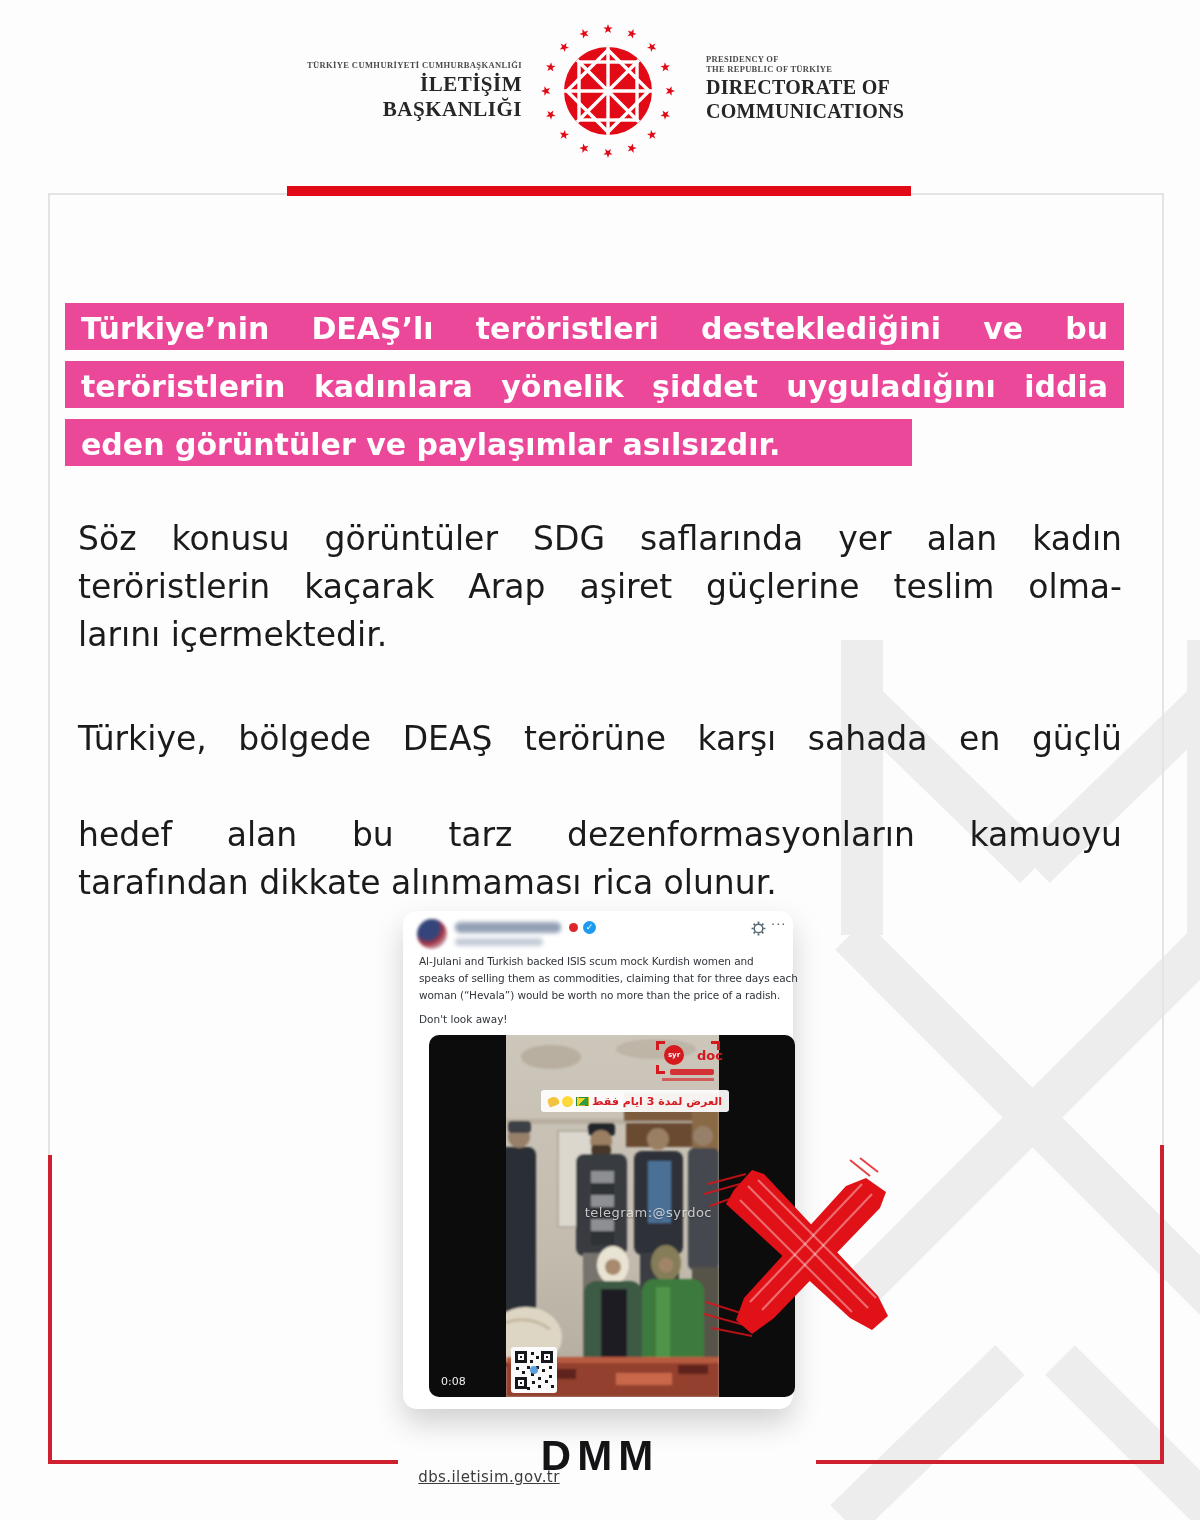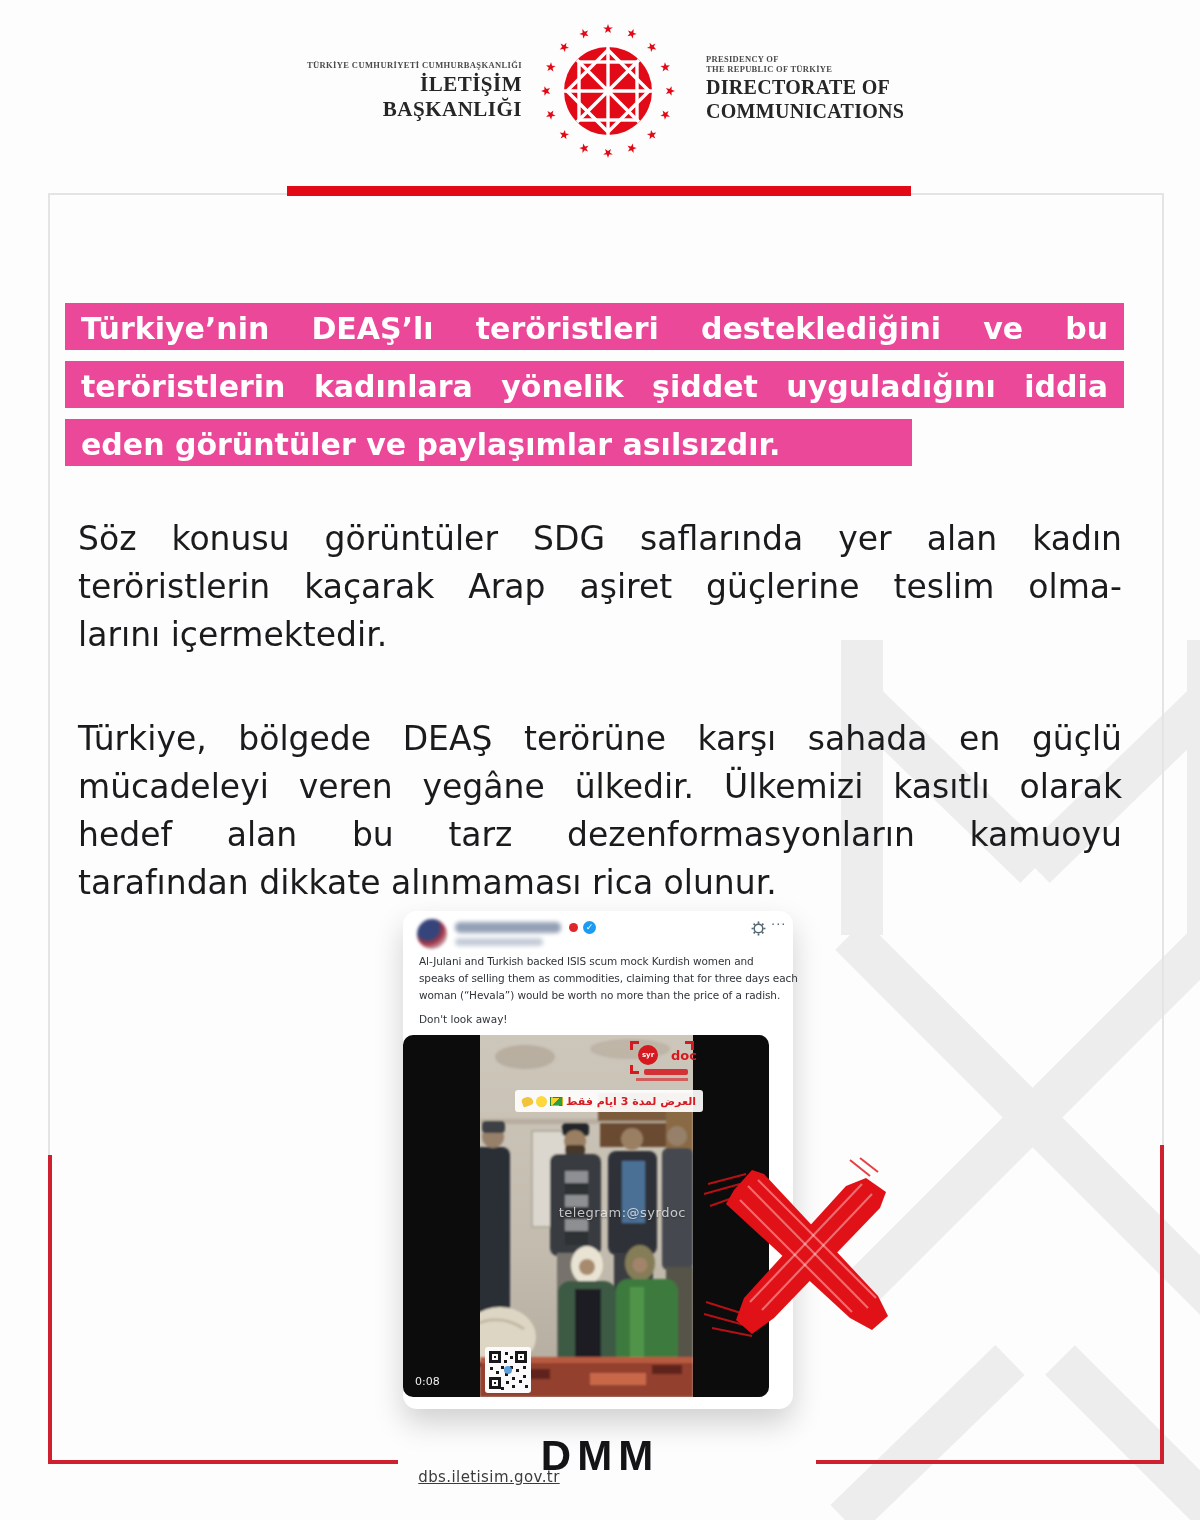--- a/index.html
+++ b/index.html
@@ -73,21 +73,21 @@
   }
   .handle-bar { position:absolute; left:52px; top:27px; width:88px; height:8px; border-radius:4px; background:#c5ccd8; filter:blur(2px); }
   .gear { position:absolute; left:348px; top:10px; }
   .more-dots { position:absolute; left:368px; top:6px; color:#536471; font-size:13px; letter-spacing:1px; }
   .post-text { position:absolute; left:16px; top:42px; color:#30343a; }
   .post-text .tl { font-size:10.5px; letter-spacing:-.1px; line-height:17px; white-space:nowrap; }
   .post-cta { position:absolute; left:16px; top:102px; font-size:10.5px; color:#30343a; white-space:nowrap; }
 
   
   .video {
-    position:absolute; left:0; top:124px; width:366px; height:362px;
+    position:absolute; left:26px; top:124px; width:366px; height:362px;
     background:#0c0c0d; border-radius:10px; overflow:hidden;
   }
   .strip { position:absolute; left:77px; top:0; width:213px; height:362px; overflow:hidden; }
 
   .syrdoc { position:absolute; left:227px; top:6px; width:64px; height:48px; }
   .syrdoc .br { position:absolute; width:9px; height:9px; }
   .syrdoc .tl  { left:0;  top:0;    border-left:3px solid #d6181f; border-top:3px solid #d6181f; }
   .syrdoc .tr  { right:0; top:0;    border-right:3px solid #d6181f; border-top:3px solid #d6181f; }
   .syrdoc .bl  { left:0;  top:24px; border-left:3px solid #d6181f; border-bottom:3px solid #d6181f; }
   .syr-row { position:absolute; left:8px; top:4px; display:flex; align-items:center; }
@@ -201,21 +201,20 @@
 
   <div class="hbar hbar1 just">Türkiye’nin DEAŞ’lı teröristleri desteklediğini ve bu</div>
   <div class="hbar hbar2 just">teröristlerin kadınlara yönelik şiddet uyguladığını iddia</div>
   <div class="hbar hbar3">eden görüntüler ve paylaşımlar asılsızdır.</div>
 
   <div class="bline just" style="top:515px">Söz konusu görüntüler SDG saflarında yer alan kadın</div>
   <div class="bline just" style="top:563px">teröristlerin kaçarak Arap aşiret güçlerine teslim olma-</div>
   <div class="bline" style="top:611px">larını içermektedir.</div>
 
   <div class="bline just" style="top:715px">Türkiye, bölgede DEAŞ terörüne karşı sahada en güçlü</div>
-  <div class="bline just" style="top:763px">mücadeleyi veren yegâne ülkedir. Ülkemizi kasıtlı olarak</div>
   <div class="bline just" style="top:811px">hedef alan bu tarz dezenformasyonların kamuoyu</div>
   <div class="bline" style="top:859px">tarafından dikkate alınmaması rica olunur.</div>
 
   <div class="post">
     <div class="avatar"></div>
     <div class="name-bar"></div>
     <div class="red-dot"></div>
     <div class="check-badge">✓</div>
     <div class="handle-bar"></div>
 

